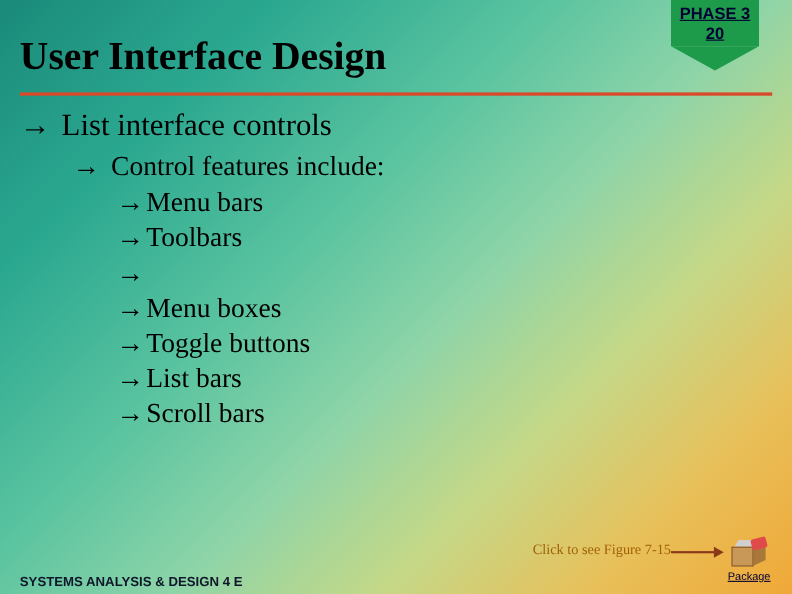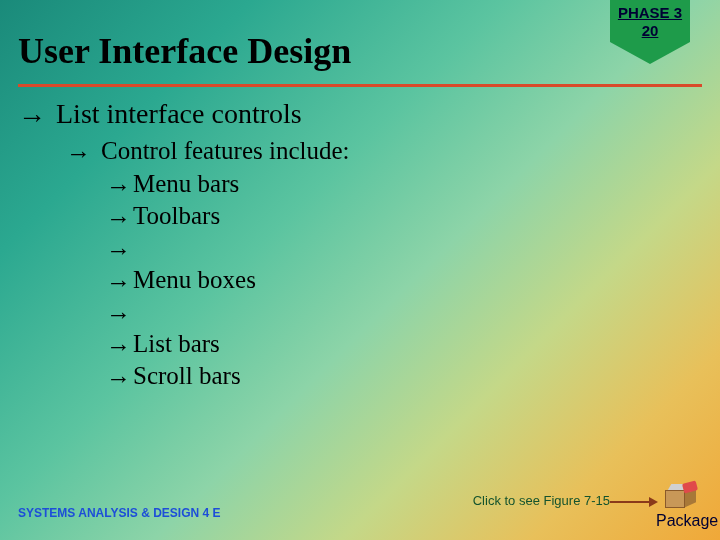--- a/index.html
+++ b/index.html
@@ -81,35 +81,35 @@
   .bullet {
     font-family: Arial, sans-serif;
     margin-right: 10px;
     font-weight: normal;
   }
   .lvl3 .bullet {
     margin-right: 2px;
   }
   .footer-left {
     position: absolute;
-    bottom: 20px;
+    bottom: 4px;
     left: 18px;
     font-family: Arial, sans-serif;
     font-size: 12px;
     font-weight: bold;
-    color: #1d4ed8;
+    color: #0f172a;
     text-align: center;
   }
   .figure-link {
     position: absolute;
     bottom: 32px;
     right: 110px;
-    font-family: Liberation Sans, sans-serif;
+    font-family: Liberation Serif, serif;
     font-size: 13px;
-    color: #14532d;
+    color: #a16207;
   }
   .arrow-line {
     position: absolute;
     bottom: 37px;
     right: 70px;
     width: 40px;
     height: 2px;
     background: #8a3a1a;
   }
   .arrow-head {
@@ -167,22 +167,23 @@
     top: -2px;
     left: 18px;
     width: 14px;
     height: 10px;
     background: #e04a4a;
     transform: rotate(-15deg);
     border-radius: 2px;
   }
   .package-label {
     font-family: Arial, sans-serif;
-    font-size: 16px;
+    font-size: 10px;
     color: #003;
+    text-decoration: underline;
   }
 </style>
 </head>
 <body>
 
 <div class="phase-badge">
   <div class="phase-rect">
     <div>PHASE 3</div>
     <div>20</div>
   </div>
@@ -211,20 +212,21 @@
   </div>
   <div class="lvl3">
     <span class="bullet">→</span>
   </div>
   <div class="lvl3">
     <span class="bullet">→</span>
     <span>Menu boxes</span>
   </div>
   <div class="lvl3">
     <span class="bullet">→</span>
+    <span>Toggle buttons</span>
   </div>
   <div class="lvl3">
     <span class="bullet">→</span>
     <span>List bars</span>
   </div>
   <div class="lvl3">
     <span class="bullet">→</span>
     <span>Scroll bars</span>
   </div>
 </div>

